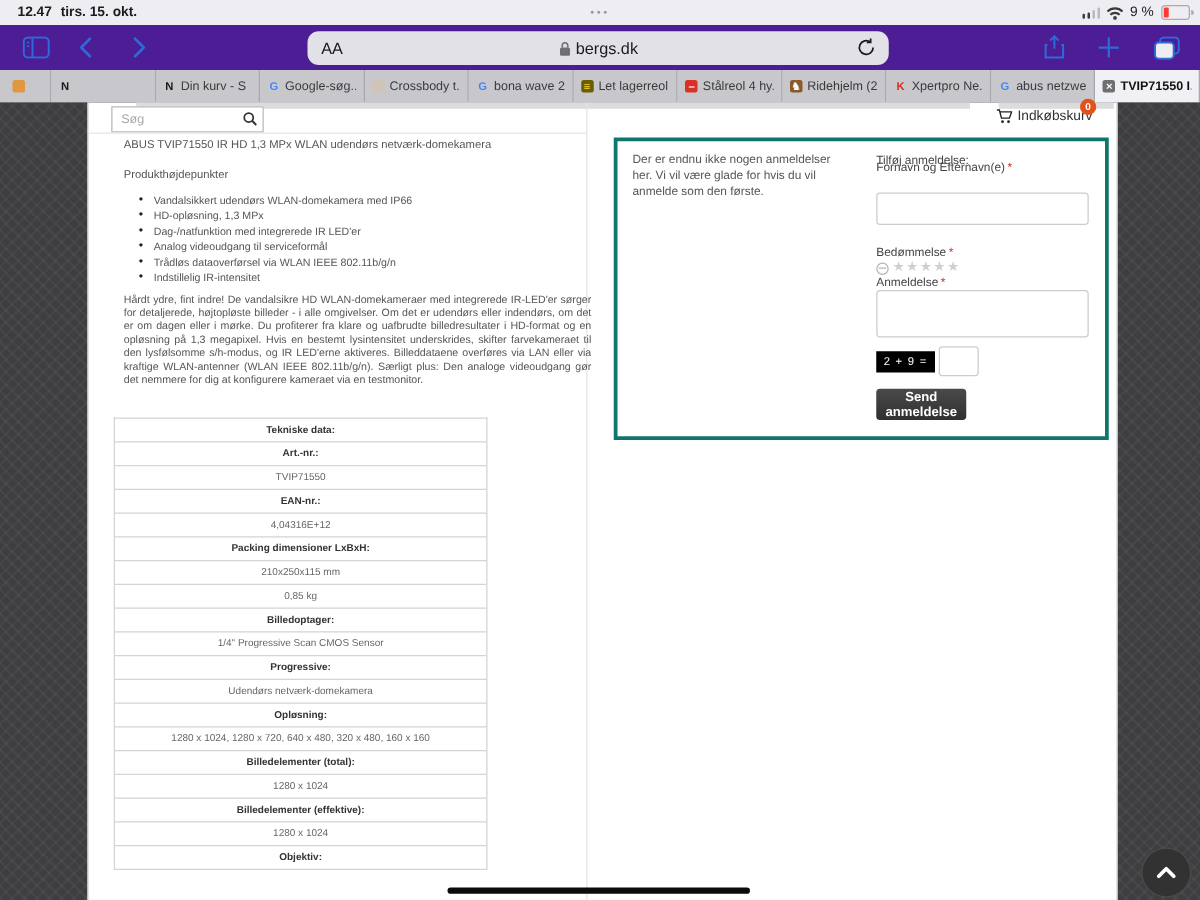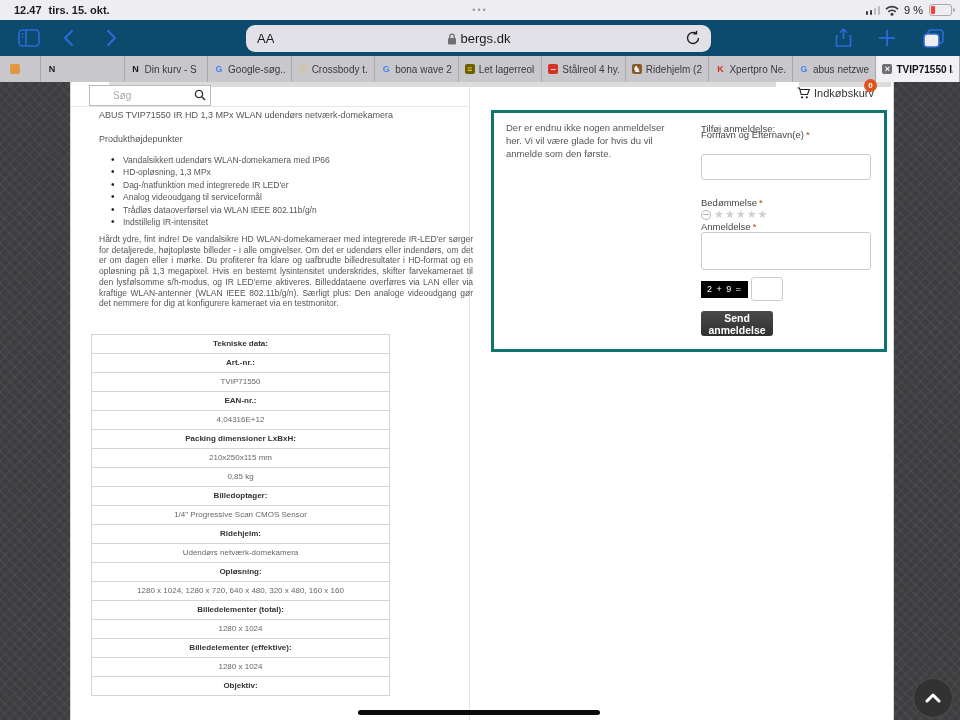--- a/index.html
+++ b/index.html
@@ -13,21 +13,21 @@
   .sb-dots{position:absolute;left:0;right:0;text-align:center;color:#98989d;font-size:9px;letter-spacing:2px;font-weight:400;}
   .sb-right{position:absolute;right:8px;top:0;height:20px;display:flex;align-items:center;gap:5px;}
   .cellbars{display:flex;align-items:flex-end;gap:1.5px;height:9px;}
   .cellbars i{display:block;width:2.4px;border-radius:1px;background:#3a3a3c;}
   .cellbars i:nth-child(1){height:3.5px}.cellbars i:nth-child(2){height:5px}
   .cellbars i:nth-child(3){height:6.5px;background:#b9b9bf}.cellbars i:nth-child(4){height:8.5px;background:#b9b9bf}
   .batt{width:21px;height:10px;border:1px solid #a9a9af;border-radius:3px;position:relative;margin-left:1px;}
   .batt::after{content:"";position:absolute;right:-3.5px;top:2.5px;width:2px;height:4px;background:#a9a9af;border-radius:0 2px 2px 0;}
   .batt-fill{position:absolute;left:1px;top:1px;bottom:1px;width:3.5px;background:#ff3b30;border-radius:1px;}
   
-  .toolbar{position:absolute;top:20px;left:0;width:960px;height:36px;background:#0c4a6e;}
+  .toolbar{position:absolute;top:20px;left:0;width:960px;height:36px;background:#4c1d95;}
   .tb-btn{position:absolute;top:0;height:36px;display:flex;align-items:center;justify-content:center;cursor:pointer;}
   .urlpill{position:absolute;left:246px;top:5px;width:465px;height:27px;background:#e2e1e7;border-radius:9px;}
   .url-aa{position:absolute;left:11px;top:0;height:27px;display:flex;align-items:center;font-size:13px;color:#1b1b1d;}
   .url-center{position:absolute;left:0;right:0;top:0;height:27px;display:flex;align-items:center;justify-content:center;gap:4px;
               font-size:13px;color:#1b1b1d;}
   .url-refresh{position:absolute;right:10px;top:5px;}
   
   .tabstrip{position:absolute;top:56px;left:0;width:960px;height:26px;background:#c8c7cc;display:flex;}
   .tab{flex:1 1 0;min-width:0;display:flex;align-items:center;padding:0 6px;gap:4px;
        border-right:1px solid #a9a9ad;background:#c8c7cc;cursor:pointer;}
@@ -45,21 +45,21 @@
              border-left:1px solid #d9d9d9;border-right:1px solid #d9d9d9;}
   .sliver{position:absolute;top:0;height:5px;background:#dcdcdc;overflow:hidden;text-align:center;}
   .sliver span{display:inline-block;margin-top:-9px;font-size:11px;color:#9a9a9a;letter-spacing:1px;white-space:nowrap;}
   .sliver-left{left:38px;width:667px;}
   .sliver-right{left:728px;width:92px;}
   .topline{position:absolute;left:0;top:24px;width:398px;border-top:1px solid #e6e6e6;}
   .vdivider{position:absolute;left:398px;top:0;width:1px;height:638px;background:#e3e3e3;}
   
   .searchbox{position:absolute;left:18px;top:3px;width:120px;height:19px;border:1px solid #b9b9b9;background:#fff;}
   .searchbox input{position:absolute;left:5px;top:1px;width:90px;height:15px;border:0;outline:0;font-size:10px;
-                   color:#444;font-family:inherit;background:transparent;margin-left:16px;}
+                   color:#444;font-family:inherit;background:transparent;}
   .searchbox input::placeholder{color:#a8a8a8;}
   .search-ic{position:absolute;right:4px;top:3px;}
   .cart{position:absolute;left:726px;top:5px;display:flex;align-items:center;gap:4px;font-size:11px;color:#333;cursor:pointer;}
   .cart-badge{position:absolute;left:793px;top:-3px;width:13px;height:13px;border-radius:50%;background:#e2521c;
               color:#fff;font-size:8px;font-weight:700;text-align:center;line-height:13px;}
   
   .prod-title{position:absolute;left:28px;top:28px;font-size:9px;color:#555;}
   .prod-sub{position:absolute;left:28px;top:52px;font-size:9px;color:#555;}
   .bullets{position:absolute;left:40px;top:72px;margin:0;padding:0;list-style:none;font-size:8.5px;color:#555;}
   .bullets li{position:relative;padding-left:12px;line-height:12.4px;}
@@ -292,21 +292,21 @@
     <div class="spec-row bold">Tekniske data:</div>
         <div class="spec-row bold">Art.-nr.:</div>
         <div class="spec-row">TVIP71550</div>
         <div class="spec-row bold">EAN-nr.:</div>
         <div class="spec-row">4,04316E+12</div>
         <div class="spec-row bold">Packing dimensioner LxBxH:</div>
         <div class="spec-row">210x250x115 mm</div>
         <div class="spec-row">0,85 kg</div>
         <div class="spec-row bold">Billedoptager:</div>
         <div class="spec-row">1/4" Progressive Scan CMOS Sensor</div>
-        <div class="spec-row bold">Ridehjelm:</div>
+        <div class="spec-row bold">Progressive:</div>
         <div class="spec-row">Udendørs netværk-domekamera</div>
         <div class="spec-row bold">Opløsning:</div>
         <div class="spec-row">1280 x 1024, 1280 x 720, 640 x 480, 320 x 480, 160 x 160</div>
         <div class="spec-row bold">Billedelementer (total):</div>
         <div class="spec-row">1280 x 1024</div>
         <div class="spec-row bold">Billedelementer (effektive):</div>
         <div class="spec-row">1280 x 1024</div>
         <div class="spec-row bold">Objektiv:</div>
       </div>
 

